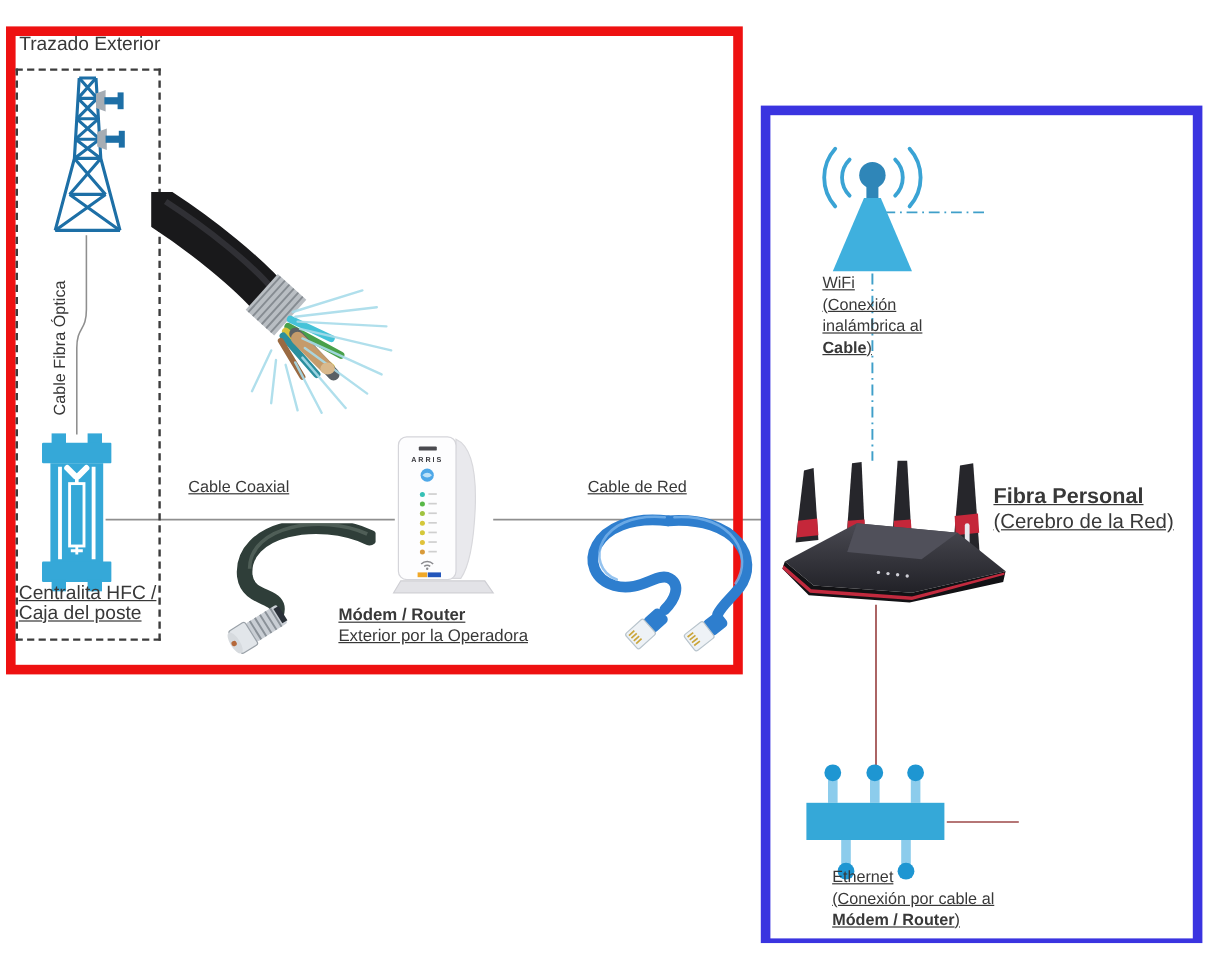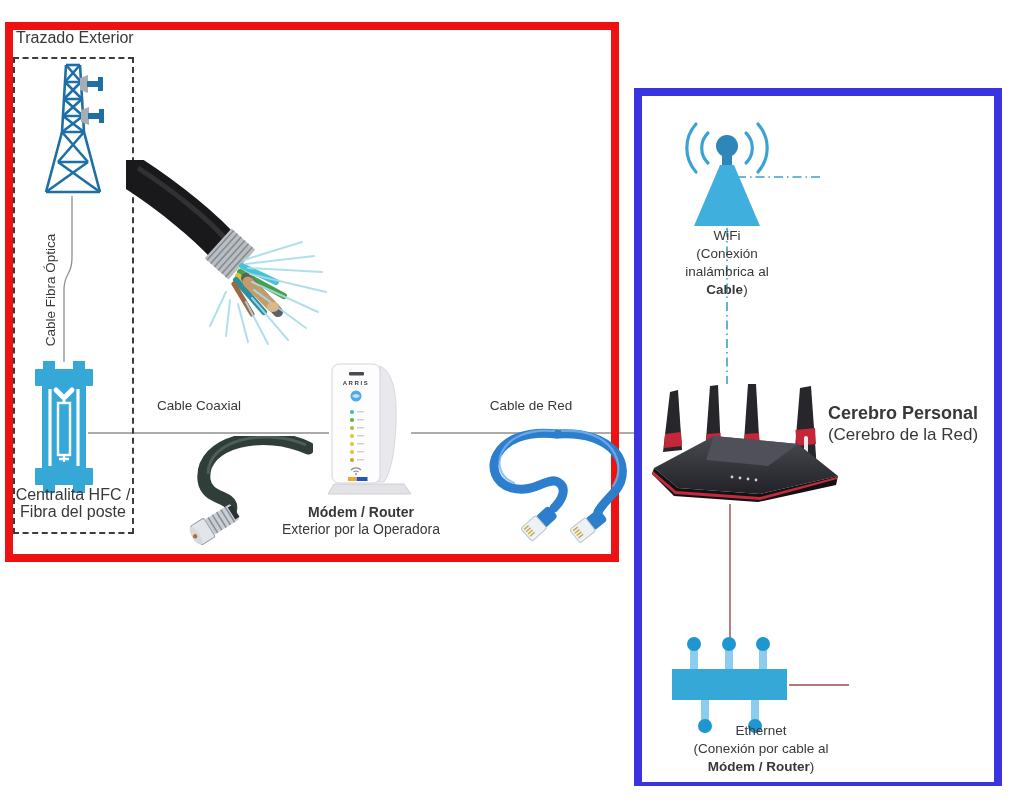--- a/index.html
+++ b/index.html
@@ -2,21 +2,21 @@
 <html><head>
 <meta charset="utf-8">
 <style>
   html,body{margin:0;padding:0;background:#ffffff;}
   #canvas{
     position:relative;width:1024px;height:786px;overflow:hidden;
     font-family:"Liberation Sans",sans-serif;color:#383838;background:#fff;
   }
   .abs{position:absolute;}
   .lbl{font-size:13.5px;color:#383838;white-space:nowrap;}
-  .ctr{transform:translateX(-50%);text-align:center;}
+  .ctr{transform:translateX(-50%);text-decoration:underline;}
   .b{font-weight:bold;}
   #exterior-box{
     left:5px;top:22px;width:614px;height:540px;
     border:8px solid #ee1111;box-sizing:border-box;
   }
   #exterior-title{left:16px;top:29px;font-size:16px;}
   #pole-dashed-box{
     left:13px;top:57px;width:121px;height:477px;
     border:2px dashed #3c3c3c;box-sizing:border-box;background:transparent;
   }
@@ -94,21 +94,21 @@
       <path d="M15,28 V105 M43,28 V105" stroke-width="3.2"></path>
       <rect x="23" y="42" width="12" height="52" stroke-width="2.4"></rect>
       <path d="M29,42 V36" stroke-width="3"></path>
       <path d="M28,36 L21,29 M30,36 L37,29" stroke-width="5" stroke-linecap="round"></path>
       <path d="M29,94 V101 M24,98 H34" stroke-width="2.4"></path>
     </g>
   </svg>
 
   <div id="hfc-label" class="abs lbl ctr">
     <div>Centralita HFC /</div>
-    <div>Fibra del poste</div>
+    <div>Caja del poste</div>
   </div>
 
   <svg class="abs" style="left:126px;top:160px;" width="210" height="190" viewBox="0 0 210 190">
     <path d="M8,14 C42,36 82,68 102,92" stroke="#19191b" stroke-width="34" stroke-linecap="round" fill="none"></path>
     <path d="M12,8 C46,30 84,60 102,82" stroke="#3a3a40" stroke-width="5" fill="none" opacity="0.7"></path>
     <g transform="rotate(42 104 94)">
       <rect x="88" y="74" width="32" height="40" fill="#b9bec3"></rect>
       <path d="M91,74 V114 M96,74 V114 M101,74 V114 M106,74 V114 M111,74 V114 M116,74 V114" stroke="#868c92" stroke-width="1.6"></path>
     </g>
     <g stroke-linecap="round" fill="none">
@@ -257,21 +257,21 @@
     <polygon points="5,95 28,115 112,121 189,101 189,103 112,124 27,118 4,98" fill="#c22a3e"></polygon>
     <g fill="#cfcfd6">
       <circle cx="84" cy="101" r="1.4"></circle>
         <circle cx="92" cy="102" r="1.4"></circle>
       <circle cx="100" cy="103" r="1.4"></circle>
         <circle cx="108" cy="104" r="1.4"></circle>
     </g>
   </svg>
 
   <div id="router-label" class="abs lbl ctr">
-    <div class="b t1">Cerebro Personal</div>
+    <div class="b t1">Fibra Personal</div>
     <div>(Cerebro de la Red)</div>
   </div>
 
   <svg class="abs" style="left:658px;top:634px;" width="205" height="102" viewBox="0 0 205 102">
     <g fill="#8cccec">
       <rect x="32" y="11" width="8" height="24"></rect>
       <rect x="67" y="11" width="8" height="24"></rect>
       <rect x="101" y="11" width="8" height="24"></rect>
       <rect x="43" y="66" width="8" height="24"></rect>
       <rect x="93" y="66" width="8" height="24"></rect>

